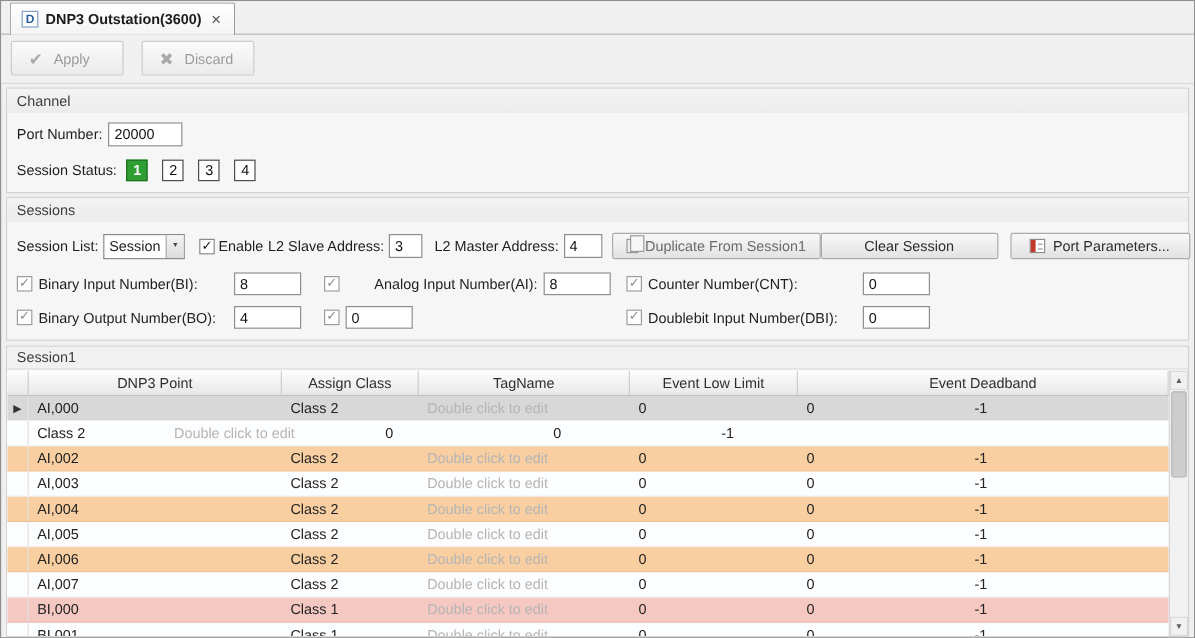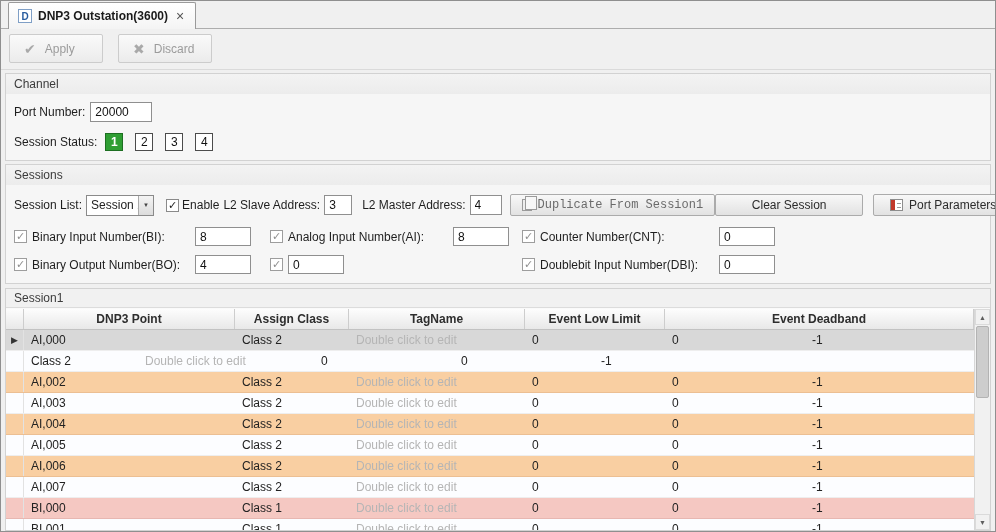--- a/index.html
+++ b/index.html
@@ -43,43 +43,43 @@
   .srow1 > label { margin-right:4px; }
   .combo { width:68px; height:21px; border:1px solid #8a8a8a; background:#fff; display:flex; align-items:center; margin-right:12px; }
   .combo-text { flex:1; padding-left:4px; white-space:nowrap; overflow:hidden; }
   .combo-arrow { width:15px; height:100%; border-left:1px solid #aaa; background:linear-gradient(#f4f4f4,#dcdcdc); display:flex; align-items:center; justify-content:center; font-size:6px; color:#444; }
   .cb { width:13px; height:13px; border:1px solid #8a8a8a; background:#fff; display:inline-flex; align-items:center; justify-content:center; font-size:11px; line-height:1; color:#1a1a1a; flex:none; }
   .cb.gray { color:#8f8f8f; border-color:#9d9d9d; }
   .after-cb { margin-left:3px; margin-right:9px; }
   .in-slave { width:28px; margin-right:10px; }
   .in-master { width:32px; margin-right:8px; }
   .btn { display:inline-flex; align-items:center; justify-content:center; gap:6px; height:22px; padding:0 11px; background:linear-gradient(#f8f8f8,#e2e2e2); border:1px solid #ababab; border-radius:2px; font:inherit; color:#2c2c2c; white-space:nowrap; }
-  .btn-dup { margin-left:auto; color:#6b6b6b;font-family:Liberation Mono, monospace; }
+  .btn-dup { margin-left:auto; color:#6b6b6b; }
   .btn-clear { min-width:148px; }
   .btn-more { margin-left:10px; min-width:150px; }
   .copy-icon { width:10px; height:12px; border:1px solid #9a9a9a; background:#eee; position:relative; }
   .copy-icon::after { content:""; position:absolute; left:2px; top:-4px; width:10px; height:12px; border:1px solid #9a9a9a; background:#f7f7f7; }
   .params-icon { width:13px; height:12px; border:1px solid #8d8d8d; background:#fff; position:relative; }
   .params-icon::before { content:""; position:absolute; left:0; top:0; bottom:0; width:4px; background:#c0392b; }
   .params-icon::after { content:""; position:absolute; left:6px; right:1px; top:3px; height:1px; background:#9a9a9a; box-shadow:0 4px 0 #9a9a9a; }
 
   
   .counter-grid { display:grid; grid-template-columns:256px 252px auto; row-gap:9px; margin-top:10px; }
   .counter-item { display:flex; align-items:center; gap:5px; }
   .counter-item label { overflow:hidden; }
   .counter-grid .counter-item:nth-child(3n+1) label { width:158px; }
-  .counter-grid .counter-item:nth-child(3n+2) label { width:160px; }
+  .counter-grid .counter-item:nth-child(3n+2) label { width:160px;text-align:right; }
   .counter-grid .counter-item:nth-child(3n)   label { width:174px; }
   .counter-item .txt { width:56px; height:19px; }
 
   
   .grid-group { margin:4px; height:243px; position:relative; overflow:hidden; background:#fafafa; }
   .grid-group .group-header { height:19px; line-height:19px; background:#f1f1f1; border-bottom:1px solid #dcdcdc; }
   .grid { position:absolute; left:0; right:16px; top:20px; bottom:0; background:#fff; overflow:hidden; }
-  .grid-header { display:flex; height:21px; background:linear-gradient(#fdfdfd,#e8e8e8); border-bottom:1px solid #c2c2c2; font-weight:bold; color:#2e2e2e; }
+  .grid-header { display:flex; height:21px; background:linear-gradient(#fdfdfd,#e8e8e8); border-bottom:1px solid #c2c2c2; font-weight:normal; color:#2e2e2e; }
   .grid-header .cell { display:flex; align-items:center; justify-content:center; border-right:1px solid #cdcdcd; overflow:hidden; white-space:nowrap; }
   .grid-row { display:flex; height:21px; background:#fcfdff; border-bottom:1px solid #eeeeee; }
   .grid-row .cell { display:flex; align-items:center; padding-left:7px; overflow:hidden; white-space:nowrap; }
   .c-marker { width:18px; flex:none; justify-content:center; padding-left:0 !important; border-right:1px solid #e2e2e2; font-size:9px; color:#333; }
   .c-point { width:211px; flex:none; }
   .c-class { width:114px; flex:none; }
   .c-tag   { width:176px; flex:none; color:#b5b5b5; }
   .c-high  { width:140px; flex:none; }
   .c-low   { width:140px; flex:none; }
   .c-dead  { flex:1; }

